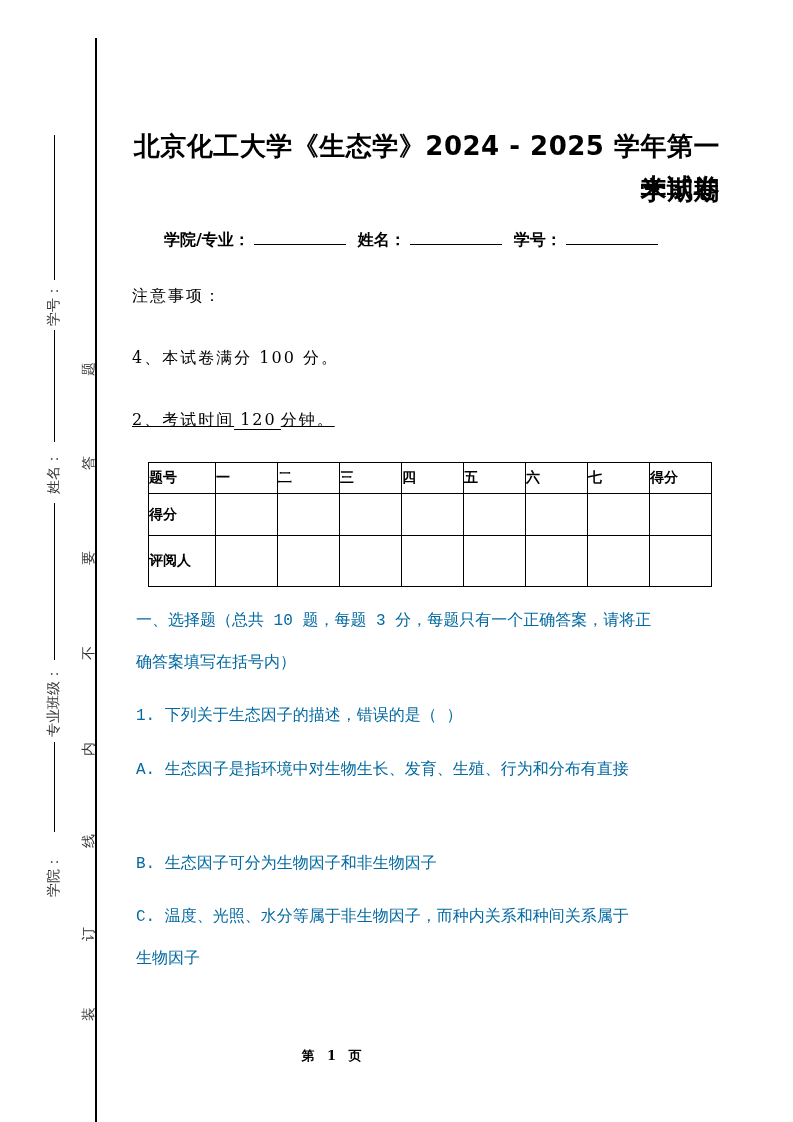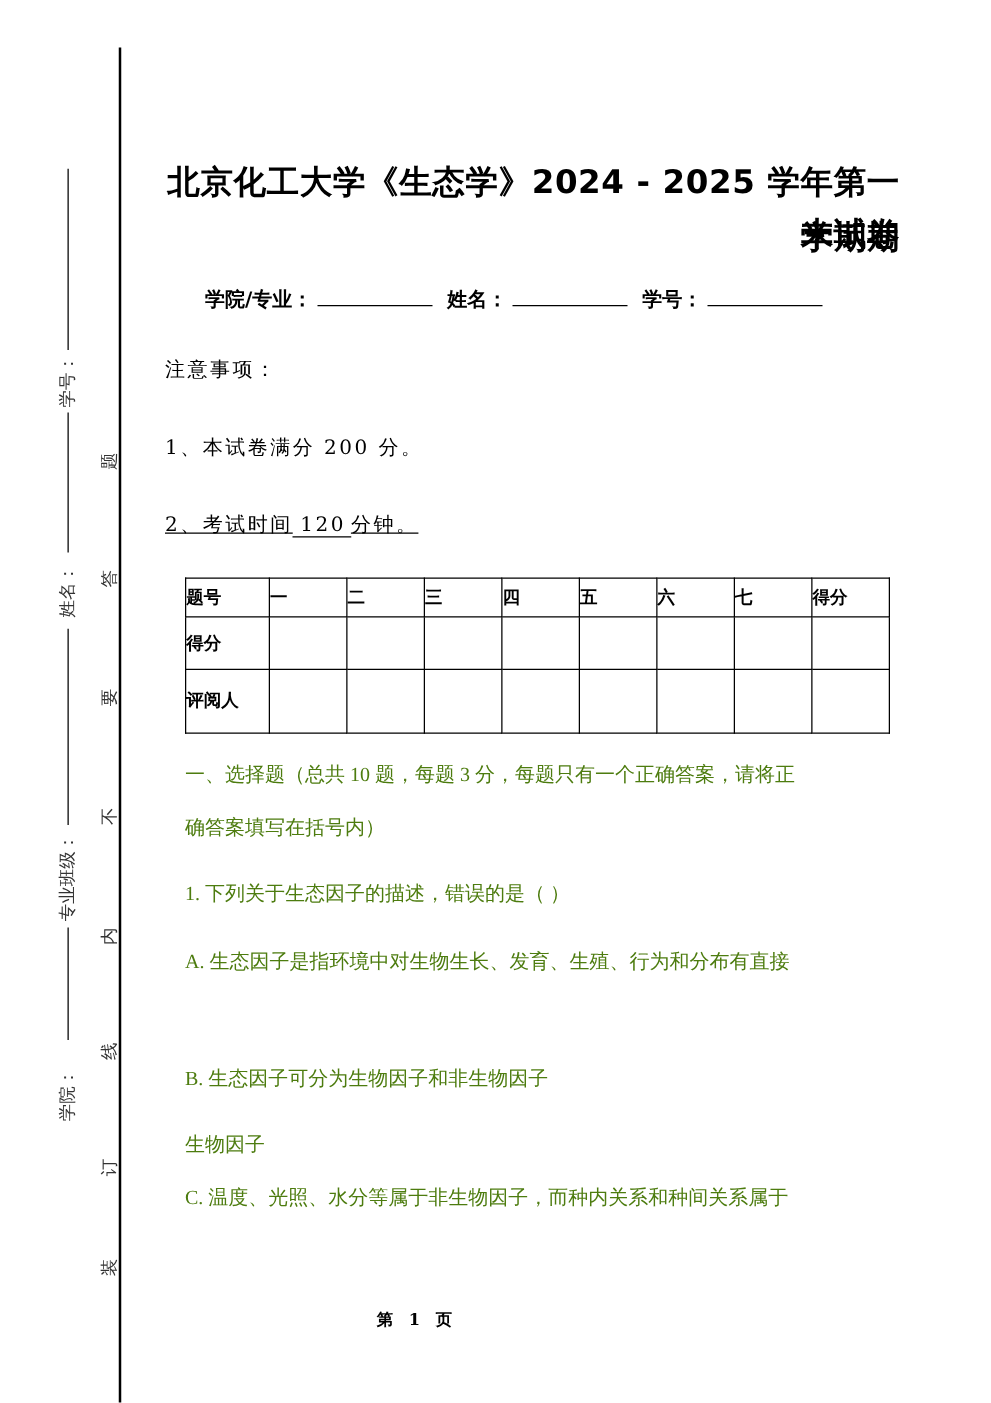--- a/index.html
+++ b/index.html
@@ -123,26 +123,26 @@
     }
     table.score tr.r0 td { height: 30px; }
     table.score tr.r1 td { height: 41px; }
     table.score tr.r2 td { height: 50px; }
     table.score td.c0 { width: 66px; }
     table.score td.cn { width: 61px; }
     table.score td.cl { width: 61px; }
 
     .question {
       position: absolute;
-      left: 148px;
+      left: 136px;
       width: 580px;
-      font-family: Liberation Serif, serif;
+      font-family: Liberation Mono, monospace;
       font-size: 16px;
       line-height: 42px;
-      color: #4d7c0f;
+      color: #0369a1;
     }
 
     .footer {
       position: absolute;
       left: 0;
       width: 667px;
       top: 1047px;
       text-align: center;
       font-family: "DejaVu Serif", "Liberation Serif", serif;
       font-weight: bold;
@@ -188,21 +188,21 @@
 <div class="info-row">
   <span>学院/专业：</span>
   <span class="blank"></span>
   <span>姓名：</span>
   <span class="blank"></span>
   <span>学号：</span>
   <span class="blank"></span>
 </div>
 
 <div class="body-text" style="top:286px;">注意事项：</div>
-<div class="body-text" style="top:348px;">1、本试卷满分 200 分。</div>
+<div class="body-text" style="top:348px;">4、本试卷满分 100 分。</div>
 <div class="body-text" style="top:410px;text-decoration:underline;">
   <span>2、考试时间</span><span class="uline">120</span><span>分钟。</span>
 </div>
 
 <table class="score">
   <tbody>
       <tr class="r0">
     <td class="c0">题号</td>
     <td class="cn">一</td>
     <td class="cn">二</td>
@@ -245,17 +245,17 @@
 
 <div class="question" style="top:695px;">1. 下列关于生态因子的描述，错误的是（    ）</div>
 
 <div class="question" style="top:749px;">
   <div>A. 生态因子是指环境中对生物生长、发育、生殖、行为和分布有直接</div>
 </div>
 
 <div class="question" style="top:843px;">B. 生态因子可分为生物因子和非生物因子</div>
 
 <div class="question" style="top:896px;">
+  <div>C. 温度、光照、水分等属于非生物因子，而种内关系和种间关系属于</div>
   <div>生物因子</div>
-  <div>C. 温度、光照、水分等属于非生物因子，而种内关系和种间关系属于</div>
 </div>
 
 <div class="footer">第 1 页</div>
 
 </body></html>

